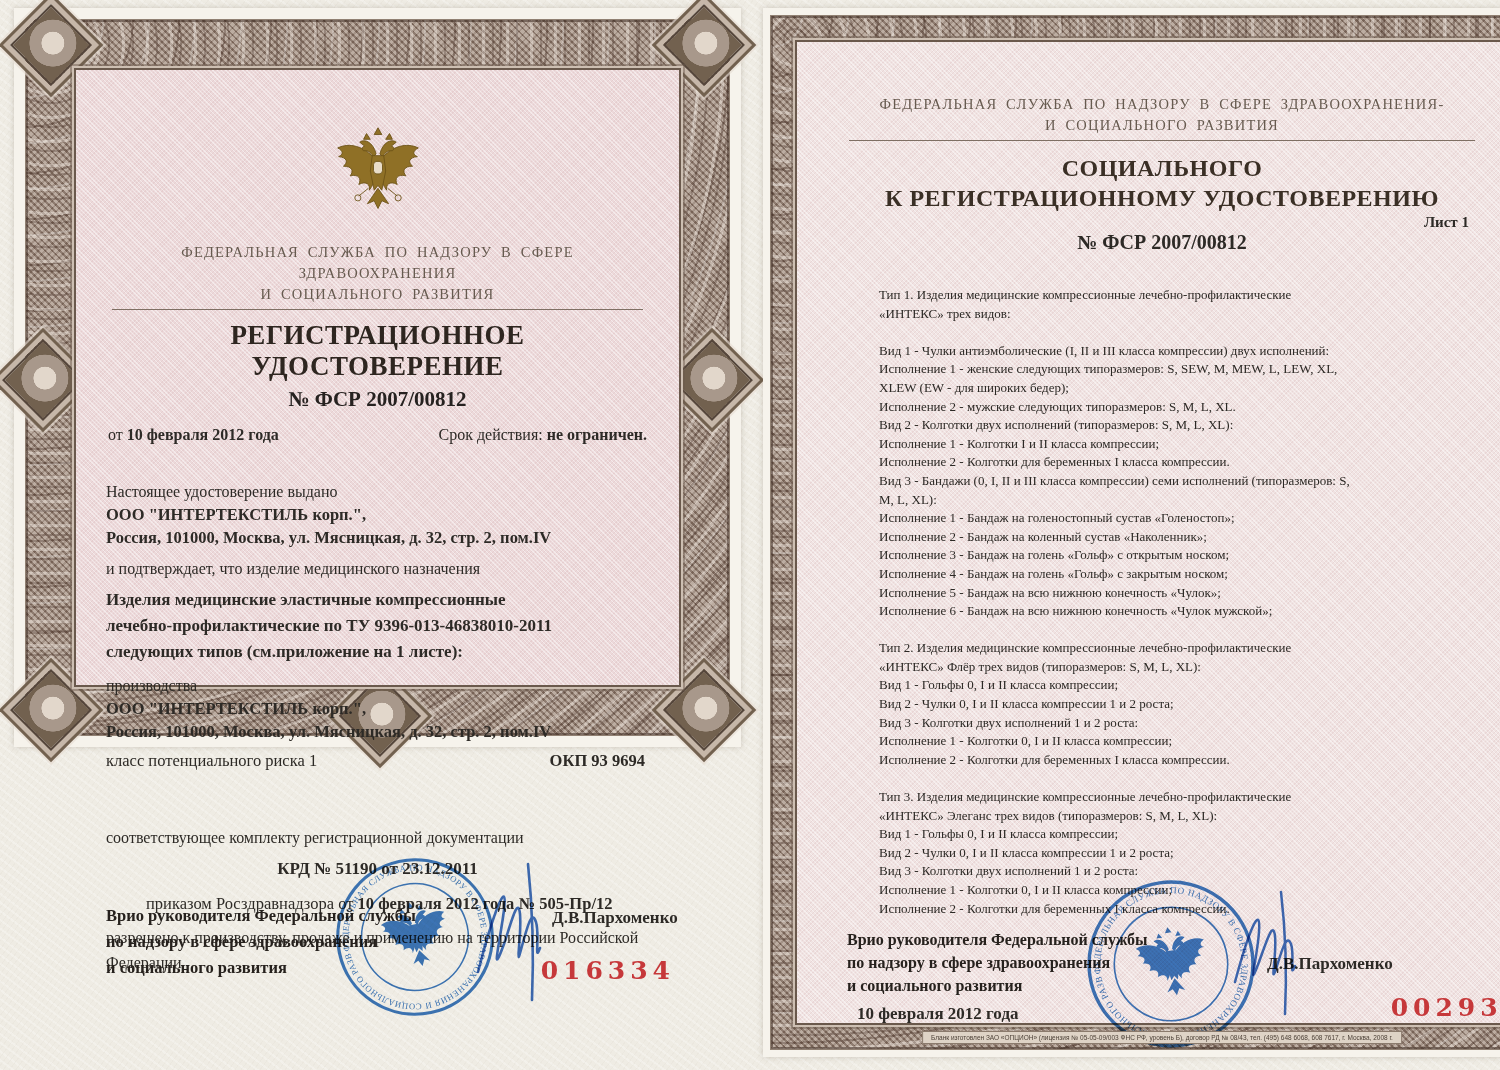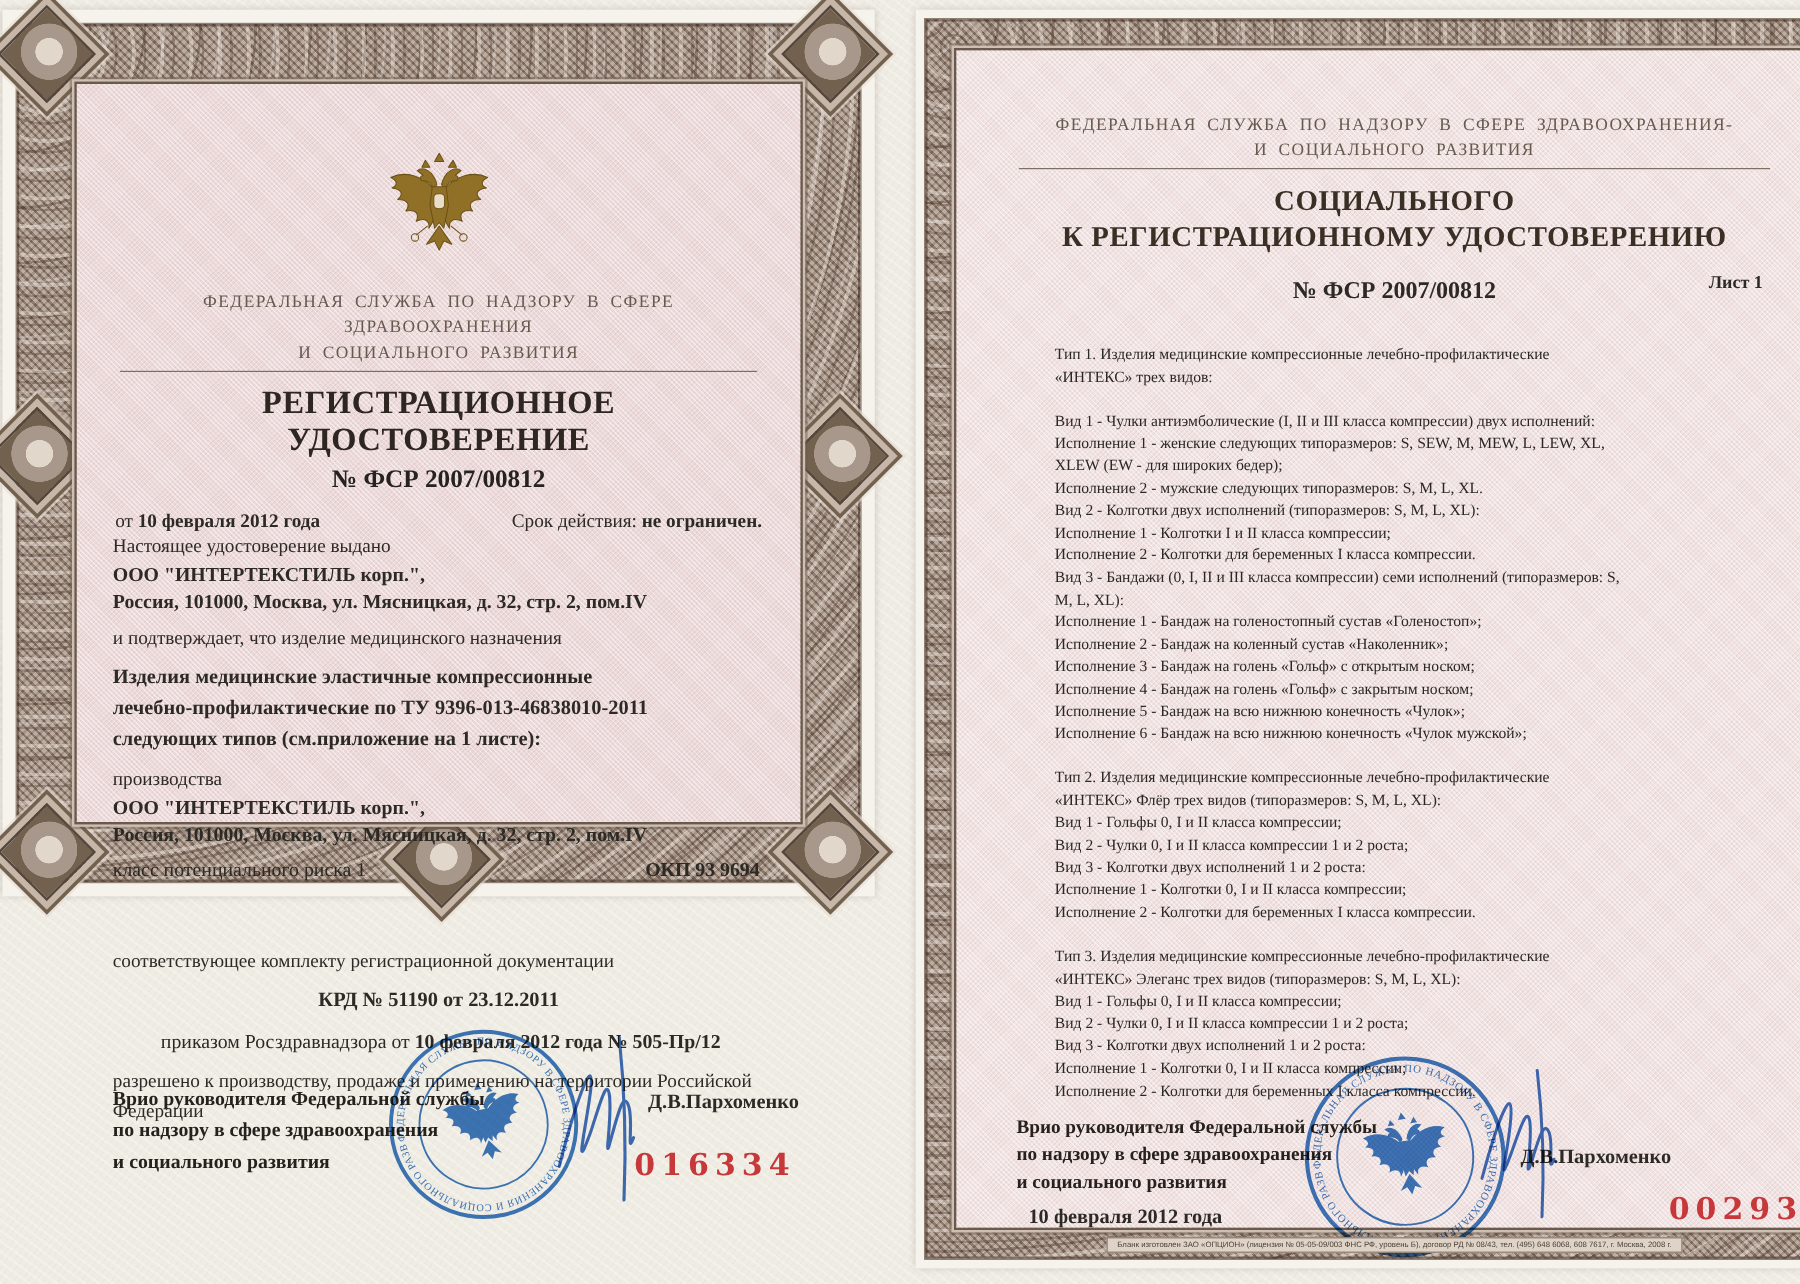--- a/index.html
+++ b/index.html
@@ -6,21 +6,21 @@
   body{
     width:1500px;height:1070px;position:relative;overflow:hidden;
     background:#efece4;
     background-image:
       repeating-linear-gradient(37deg, rgba(255,255,255,.25) 0 2px, transparent 2px 7px),
       repeating-linear-gradient(-53deg, rgba(190,180,165,.08) 0 1px, transparent 1px 5px);
     font-family:"Liberation Serif","DejaVu Serif",serif;
     color:#2d2a26;
   }
   .doc{position:absolute;background:#f6f3ec;box-shadow:0 0 6px rgba(90,75,60,.25);}
-  .doc-left{left:2px;top:8px;width:727px;height:739px;padding:12px;box-sizing:border-box;}
+  .doc-left{left:14px;top:8px;width:727px;height:739px;padding:12px;box-sizing:border-box;}
   .doc-right{left:763px;top:8px;width:798px;height:1049px;padding:8px;box-sizing:border-box;}
 
   
   .band{
     position:relative;width:100%;height:100%;box-sizing:border-box;
     background-color:#96857a;
     background-image:
       repeating-radial-gradient(circle at 24px 24px, rgba(255,248,240,.35) 0 3px, transparent 3px 10px, rgba(70,48,38,.30) 10px 12px, transparent 12px 24px),
       repeating-radial-gradient(circle at 0 0, transparent 0 14px, rgba(70,48,38,.35) 14px 16px, transparent 16px 30px, rgba(255,255,255,.22) 30px 32px, transparent 32px 46px),
       repeating-linear-gradient(45deg, rgba(84,60,46,.30) 0 2px, rgba(233,220,208,.30) 2px 5px),
@@ -59,21 +59,21 @@
     text-align:center;color:#665a4f;
     font-size:14.5px;line-height:21px;letter-spacing:1.2px;word-spacing:4px;
   }
   .agency-l{margin-top:10px;}
   .rule{border:0;border-top:1.5px solid #7e6f63;margin:4px 6px 0;}
   .rule-r{margin:4px 52px 0;}
   .title-l{margin:10px 0 0;text-align:center;font-size:27px;letter-spacing:.5px;color:#2e2620;font-weight:700;}
   .number-l{margin-top:5px;text-align:center;font-size:21px;font-weight:700;color:#262220;}
   .date-row{display:flex;justify-content:space-between;margin-top:14px;font-size:16px;padding:0 2px;}
   .b{font-weight:700;}
-  .p1{font-size:16.5px;line-height:23px;white-space:nowrap;}
+  .p1{margin-top:36px;font-size:16.5px;line-height:23px;white-space:nowrap;}
   .confirm{margin-top:11px;font-size:16px;}
   .product{margin-top:9px;font-size:17px;font-weight:700;line-height:26px;white-space:nowrap;}
   .manu{margin-top:9px;font-size:16.5px;line-height:23px;white-space:nowrap;}
   .risk-row{display:flex;justify-content:space-between;margin-top:8px;font-size:16.5px;padding-right:4px;gap:24px;}
   .docset{margin-top:58px;font-size:16px;}
   .krd{margin-top:12px;text-align:center;font-size:17px;font-weight:700;}
   .order{margin-top:15px;padding-left:40px;font-size:16.5px;white-space:nowrap;}
   .permission{margin-top:11px;font-size:16px;line-height:25px;white-space:nowrap;}
 
   .signer{position:absolute;font-weight:700;font-size:16.5px;white-space:nowrap;color:#26211d;}
@@ -87,21 +87,21 @@
     font-size:25px;font-weight:600;letter-spacing:5px;white-space:nowrap;
   }
   .serial-l{right:4px;top:886px;}
   .serial-r{right:2px;top:951px;}
   .date-r{position:absolute;left:60px;top:962px;font-weight:700;font-size:17px;white-space:nowrap;}
 
   
   .title-r{margin:12px 0 0;text-align:center;font-size:24px;line-height:30px;font-weight:700;color:#3a2f25;letter-spacing:.5px;}
   .number-row{position:relative;margin-top:18px;}
   .number-r{text-align:center;font-size:20px;font-weight:700;}
-  .sheet{position:absolute;right:58px;top:-17px;font-size:15px;font-weight:700;margin-top:14px;}
+  .sheet{position:absolute;right:58px;top:-17px;font-size:15px;font-weight:700;}
   .body-r{margin-top:32px;padding:0 6px 0 82px;font-size:13px;line-height:18.6px;color:#2b2824;}
   .body-line{white-space:nowrap;min-height:18.6px;}
 
   .stamp{position:absolute;mix-blend-mode:multiply;opacity:.92;}
   .stamp-l{left:258px;top:786px;transform:rotate(-12deg);}
   .stamp-r{left:288px;top:836px;transform:rotate(-8deg);}
   .sig{position:absolute;mix-blend-mode:multiply;opacity:.9;}
   .sig-l{left:386px;top:782px;}
   .sig-r{left:426px;top:840px;}
 

